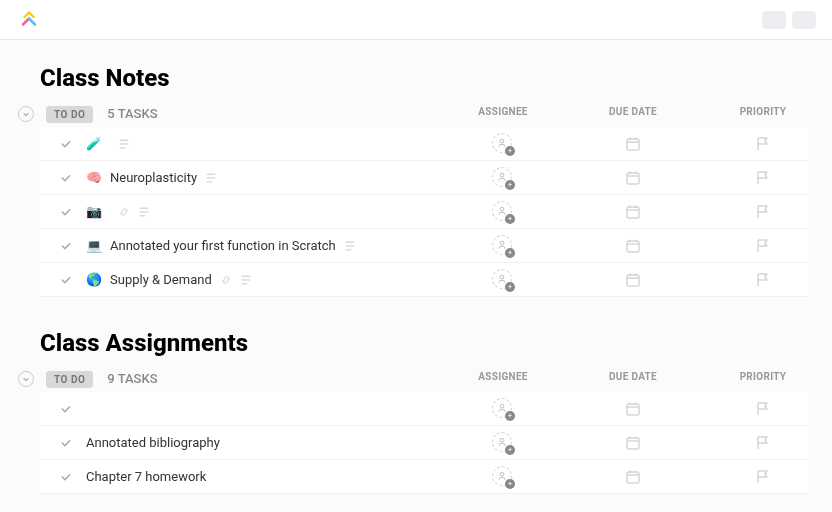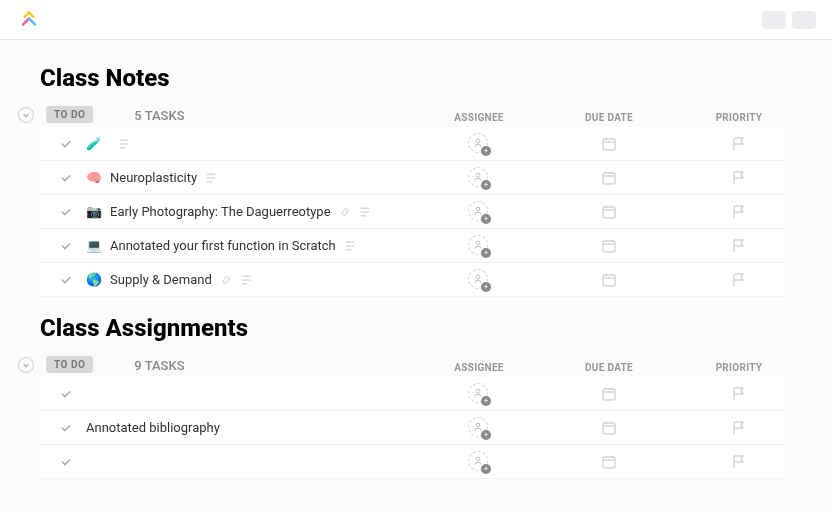--- a/index.html
+++ b/index.html
@@ -28,34 +28,33 @@
       display: flex;
       gap: 6px;
     }
     .header-btn {
       width: 24px;
       height: 18px;
       background: #eceef1;
       border-radius: 4px;
     }
     .content {
-      padding: 24px 48px 0 40px;
+      padding: 24px 24px 0 40px;
     }
     .section-title {
       font-size: 24px;
       font-weight: 800;
       color: #000;
       margin-bottom: 14px;
     }
     .list-header {
       display: flex;
-      align-items: flex-end;
+      align-items: flex-start;
       margin-bottom: 4px;
       position: relative;
-      gap: 27px;
     }
     .collapse-btn {
       position: absolute;
       left: -22px;
       width: 16px;
       height: 16px;
       border: 1.5px solid #ccc;
       border-radius: 50%;
       display: flex;
       align-items: center;
@@ -166,21 +165,21 @@
       color: #fff;
       font-size: 8px;
       line-height: 1;
     }
     .calendar-icon, .flag-icon {
       width: 16px;
       height: 16px;
       opacity: 0.35;
     }
     .section2 {
-      margin-top: 17px;
+      margin-top: 32px;
     }
   </style>
 </head>
 <body>
 
 <div class="header">
   <svg class="logo" viewBox="0 0 24 24">
     <path d="M4 18 L12 10 L20 18" fill="none" stroke="#7B68EE" stroke-width="3" stroke-linecap="round"></path>
     <path d="M4 18 L12 10" stroke="#FF5E99" stroke-width="3" stroke-linecap="round"></path>
     <path d="M12 10 L20 18" stroke="#49CCF9" stroke-width="3" stroke-linecap="round"></path>
@@ -278,21 +277,20 @@
               <path d="M3 2 v12 M3 2 h9 l-2 3 l2 3 h-9" fill="none" stroke="#888" stroke-width="1.5" stroke-linejoin="round"></path>
             </svg>
           </div>
         </div>
       </div>
       <div class="task-row">
         <svg class="check-icon" viewBox="0 0 16 16">
           <path d="M3 8 L6.5 11.5 L13 5" fill="none" stroke="#aaa" stroke-width="2" stroke-linecap="round"></path>
         </svg>
         <span class="task-emoji">📷</span>
-        <span class="task-title">Early Photography: The Daguerreotype</span>
         <svg class="task-meta-icon" width="12" height="12" viewBox="0 0 16 16">
           <path d="M6 10 a3 3 0 0 1 0-4 l2-2 a3 3 0 0 1 4 4 M10 6 a3 3 0 0 1 0 4 l-2 2 a3 3 0 0 1 -4-4" fill="none" stroke="#888" stroke-width="1.5"></path>
         </svg>
         <svg class="task-meta-icon" width="12" height="12" viewBox="0 0 16 16">
           <path d="M3 3 h10 M3 8 h10 M3 13 h6" stroke="#888" stroke-width="2" stroke-linecap="round"></path>
         </svg>
         <div class="task-actions">
           <div class="action-cell">
             <div class="assignee-icon">
               <div class="assignee-circle">
@@ -471,20 +469,21 @@
             <svg class="flag-icon" viewBox="0 0 16 16">
               <path d="M3 2 v12 M3 2 h9 l-2 3 l2 3 h-9" fill="none" stroke="#888" stroke-width="1.5" stroke-linejoin="round"></path>
             </svg>
           </div>
         </div>
       </div>
       <div class="task-row">
         <svg class="check-icon" viewBox="0 0 16 16">
           <path d="M3 8 L6.5 11.5 L13 5" fill="none" stroke="#aaa" stroke-width="2" stroke-linecap="round"></path>
         </svg>
+        <span class="task-title">Chapter 7 homework</span>
         <div class="task-actions">
           <div class="action-cell">
             <div class="assignee-icon">
               <div class="assignee-circle">
                 <svg width="10" height="10" viewBox="0 0 16 16">
                   <circle cx="8" cy="5" r="3" fill="none" stroke="#bbb" stroke-width="1.5"></circle>
                   <path d="M3 14 a5 4 0 0 1 10 0" fill="none" stroke="#bbb" stroke-width="1.5"></path>
                 </svg>
               </div>
               <div class="assignee-plus">+</div>

